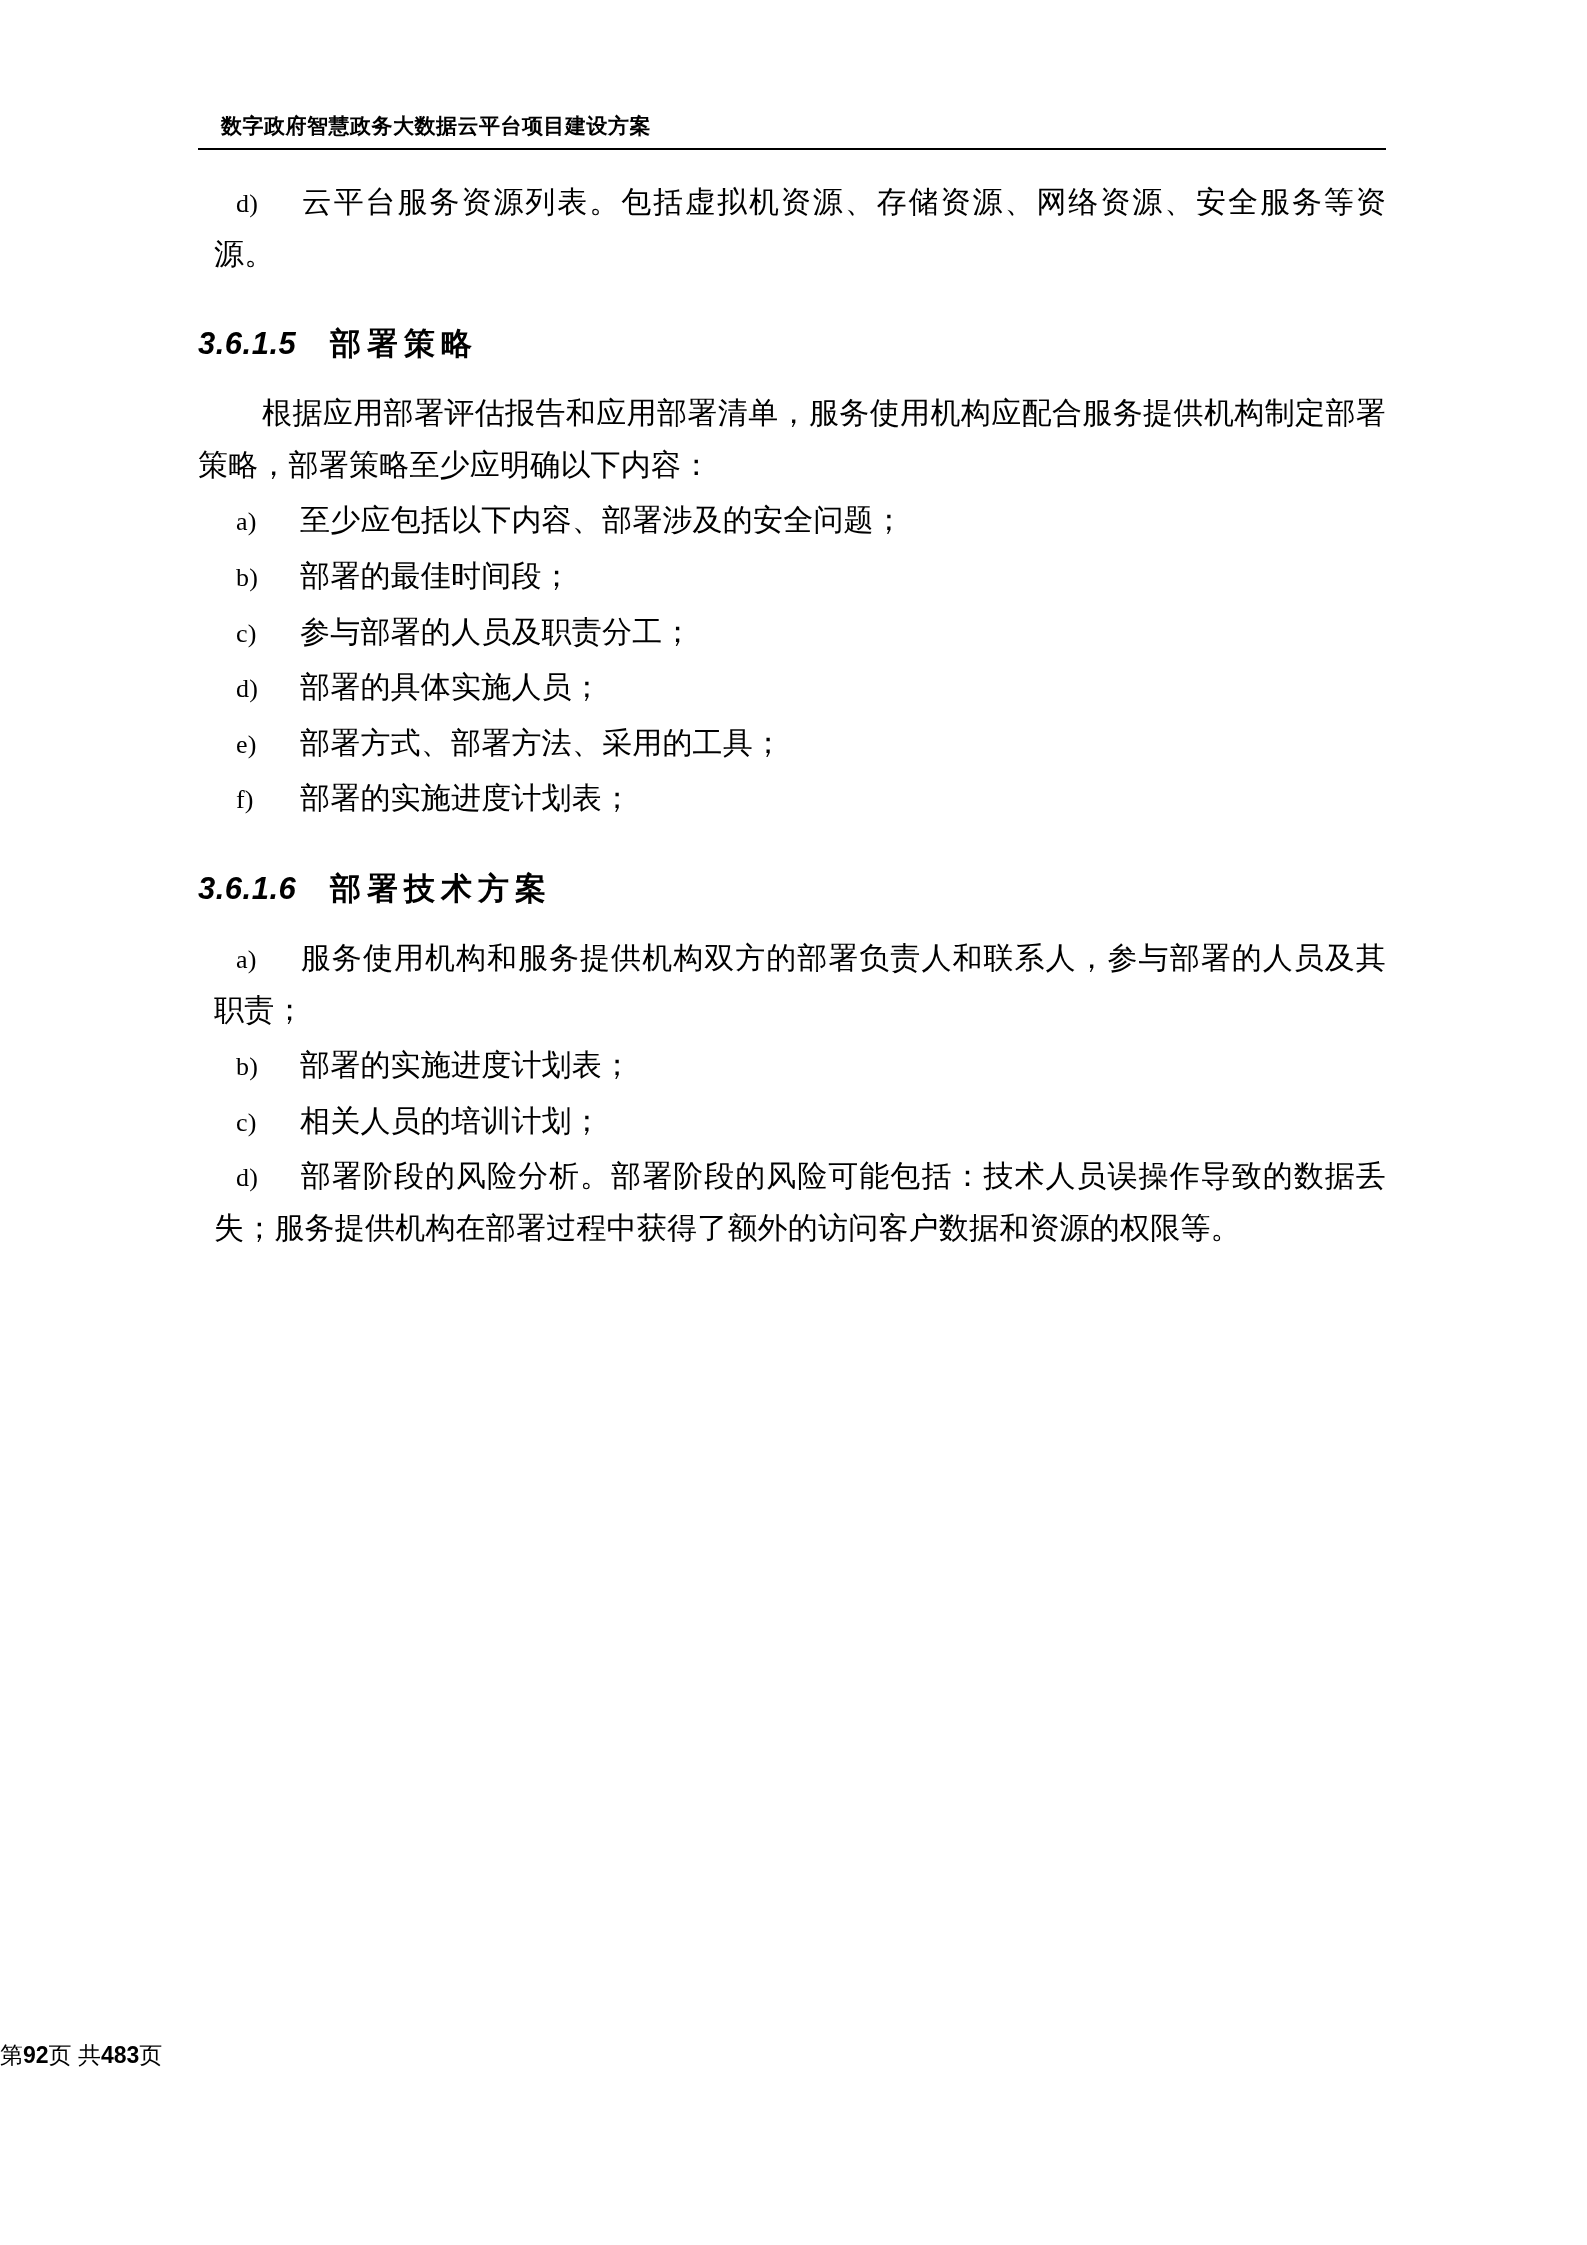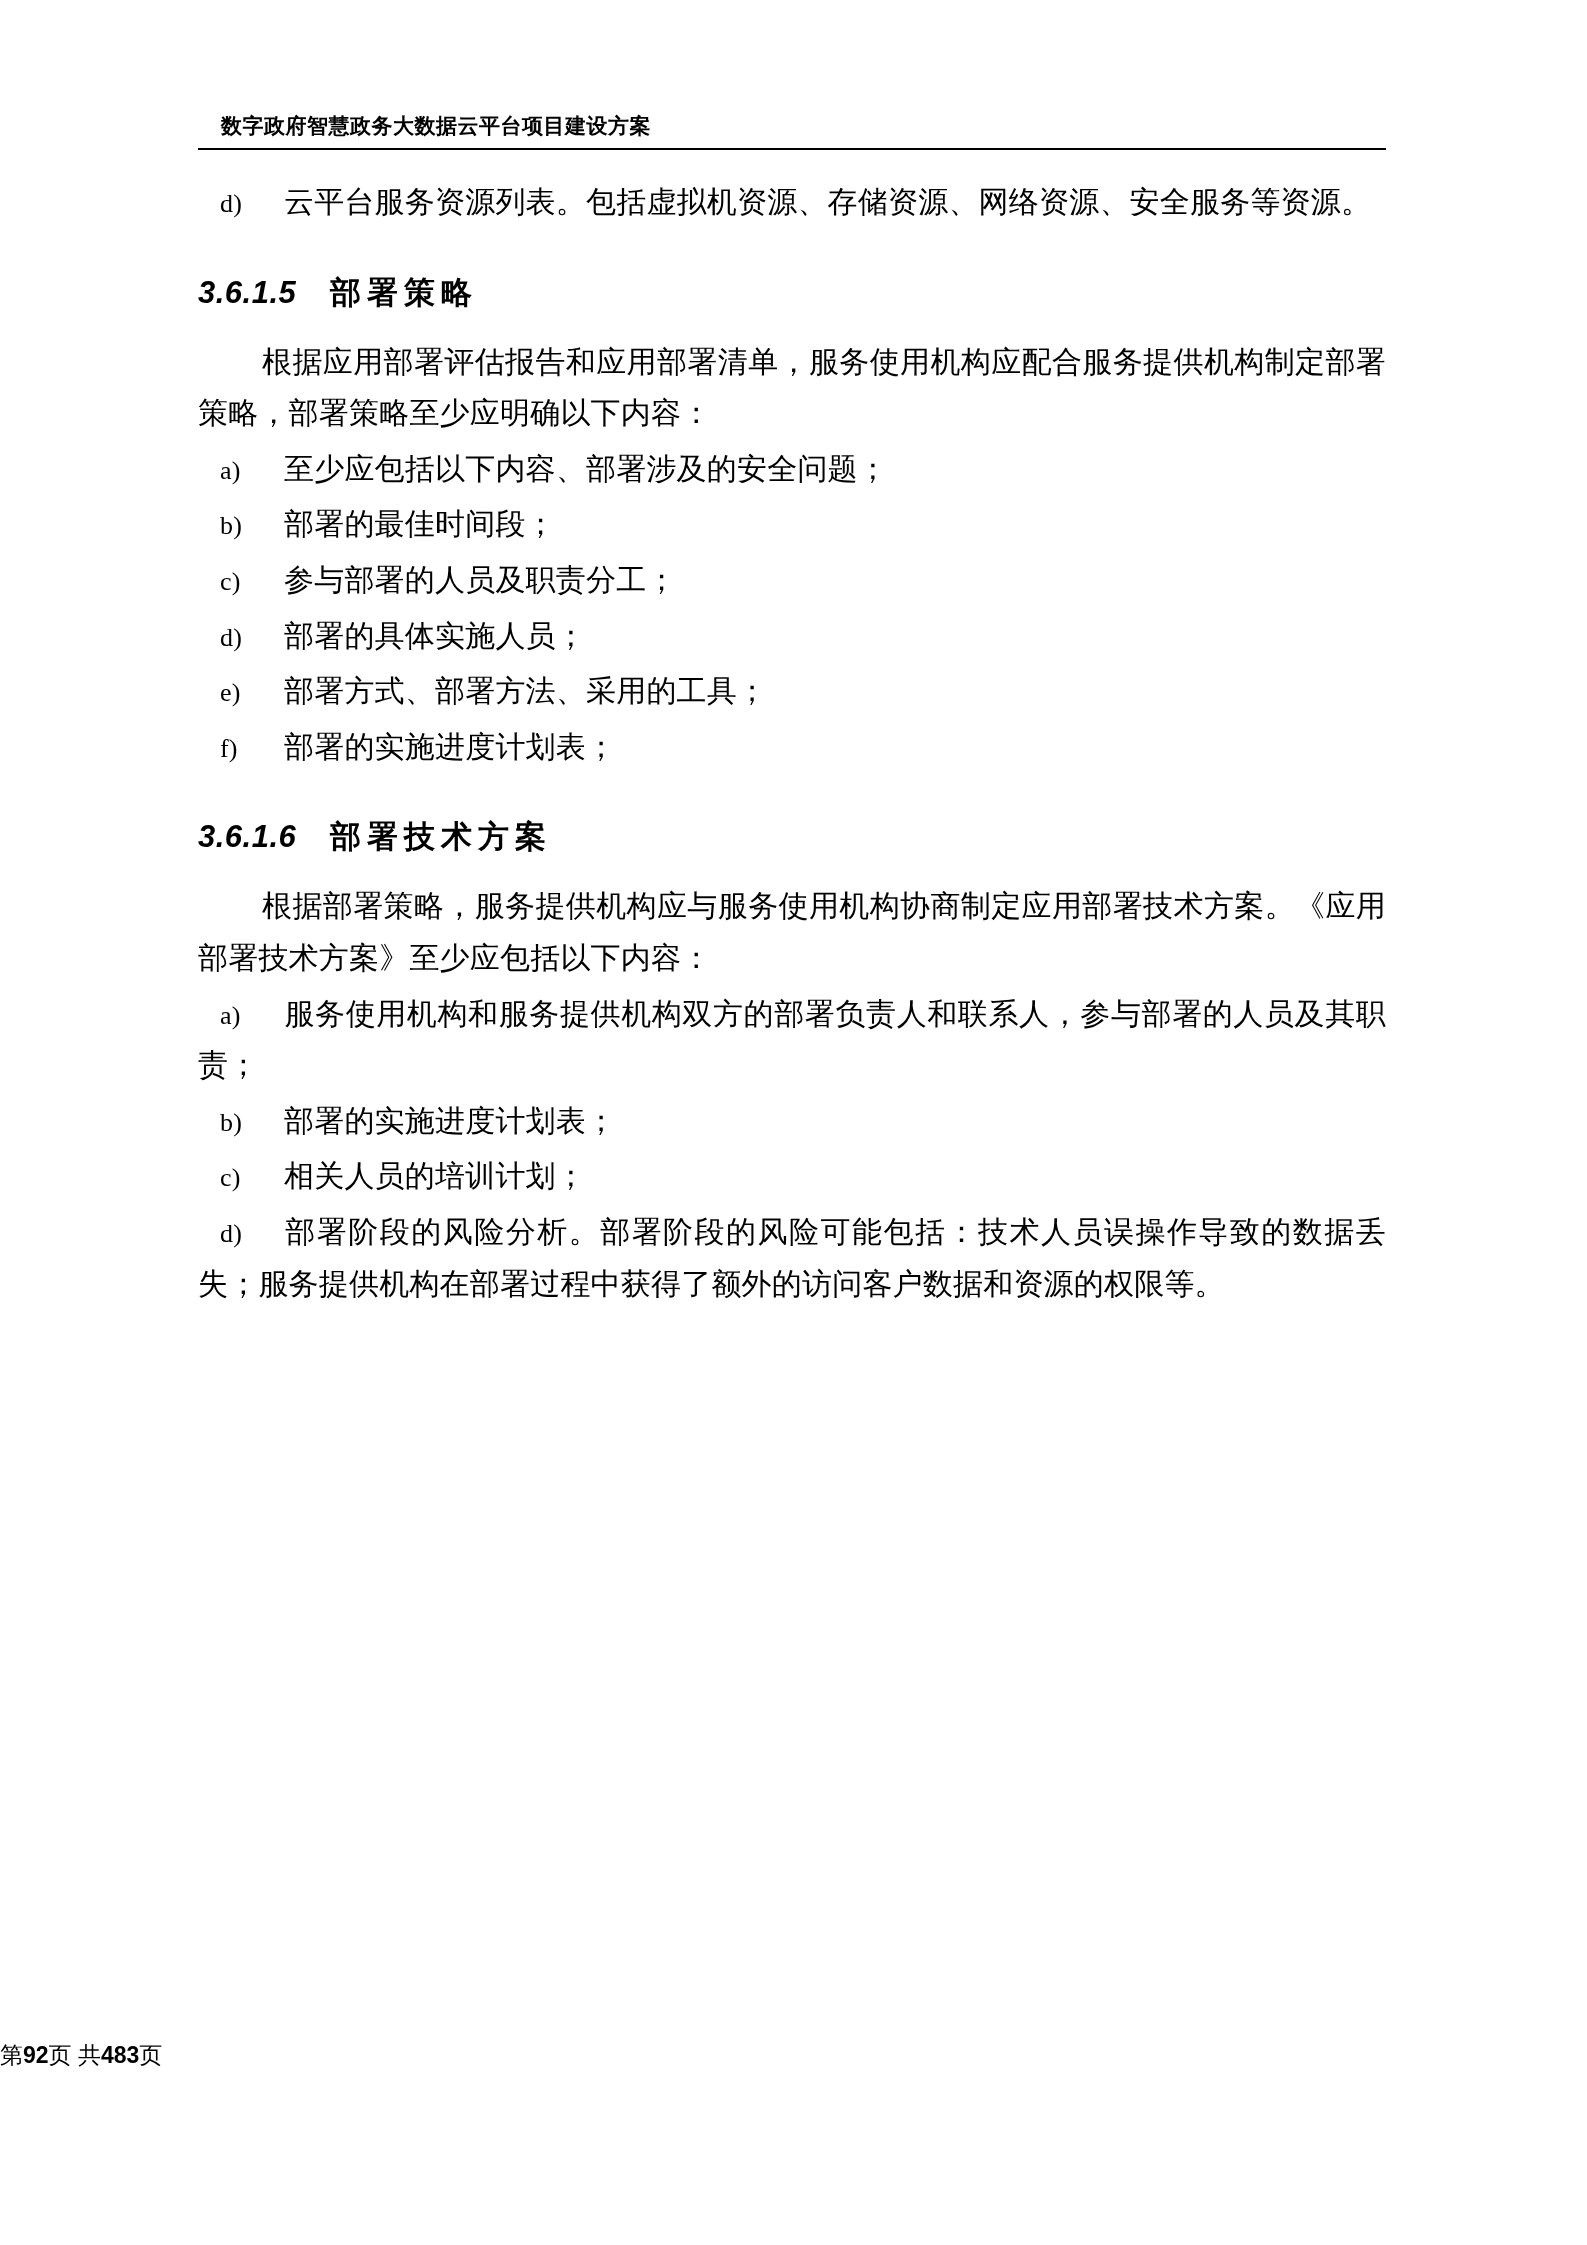--- a/index.html
+++ b/index.html
@@ -51,21 +51,21 @@
     text-align: justify;
     margin: 0 0 4px 0;
     letter-spacing: 0.2px;
   }
   .para.indent {
     text-indent: 64px;
   }
   .list-item {
     font-size: 30px;
     line-height: 1.72;
-    margin: 0 0 4px 0;
+    margin: 0 0 4px 16px;
     display: block;
     text-align: justify;
     letter-spacing: 0.2px;
   }
   .list-item .marker {
     display: inline-block;
     width: 86px;
     padding-left: 22px;
     box-sizing: border-box;
     font-family: "Liberation Serif", serif;
@@ -140,21 +140,20 @@
     <p class="list-item">
       <span class="marker">f)</span><span>部署的实施进度计划表；</span>
     </p>
 
     <div class="spacer-sm"></div>
 
     <h2 class="heading">
       <span class="num">3.6.1.6</span><span class="txt">部署技术方案</span>
     </h2>
 
-    <p class="para indent">根据部署策略，服务提供机构应与服务使用机构协商制定应用部署技术方案。《应用部署技术方案》至少应包括以下内容：</p>
 
     <p class="list-item">
       <span class="marker">a)</span><span>服务使用机构和服务提供机构双方的部署负责人和联系人，参与部署的人员及其职责；</span>
     </p>
     <p class="list-item">
       <span class="marker">b)</span><span>部署的实施进度计划表；</span>
     </p>
     <p class="list-item">
       <span class="marker">c)</span><span>相关人员的培训计划；</span>
     </p>

